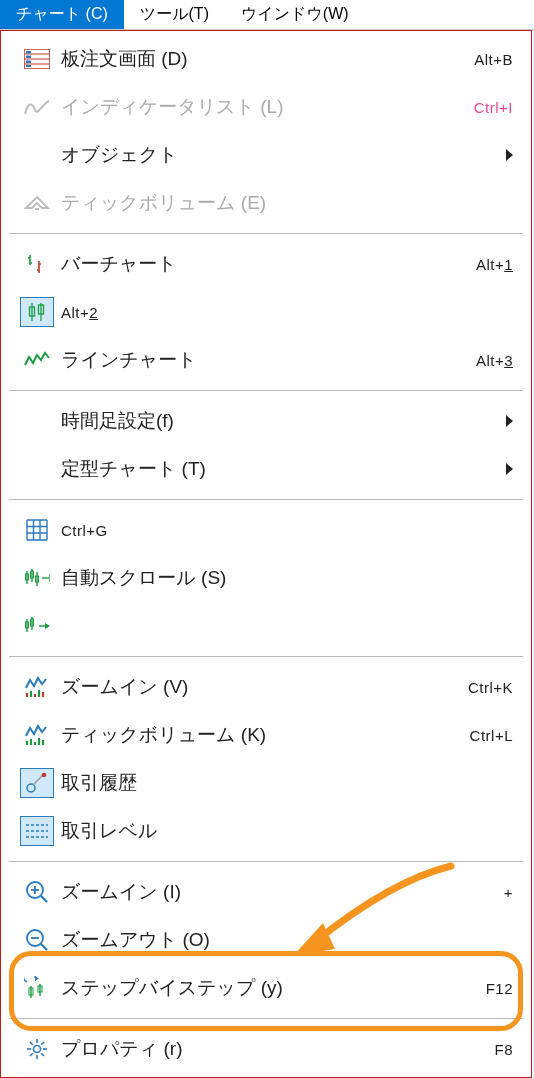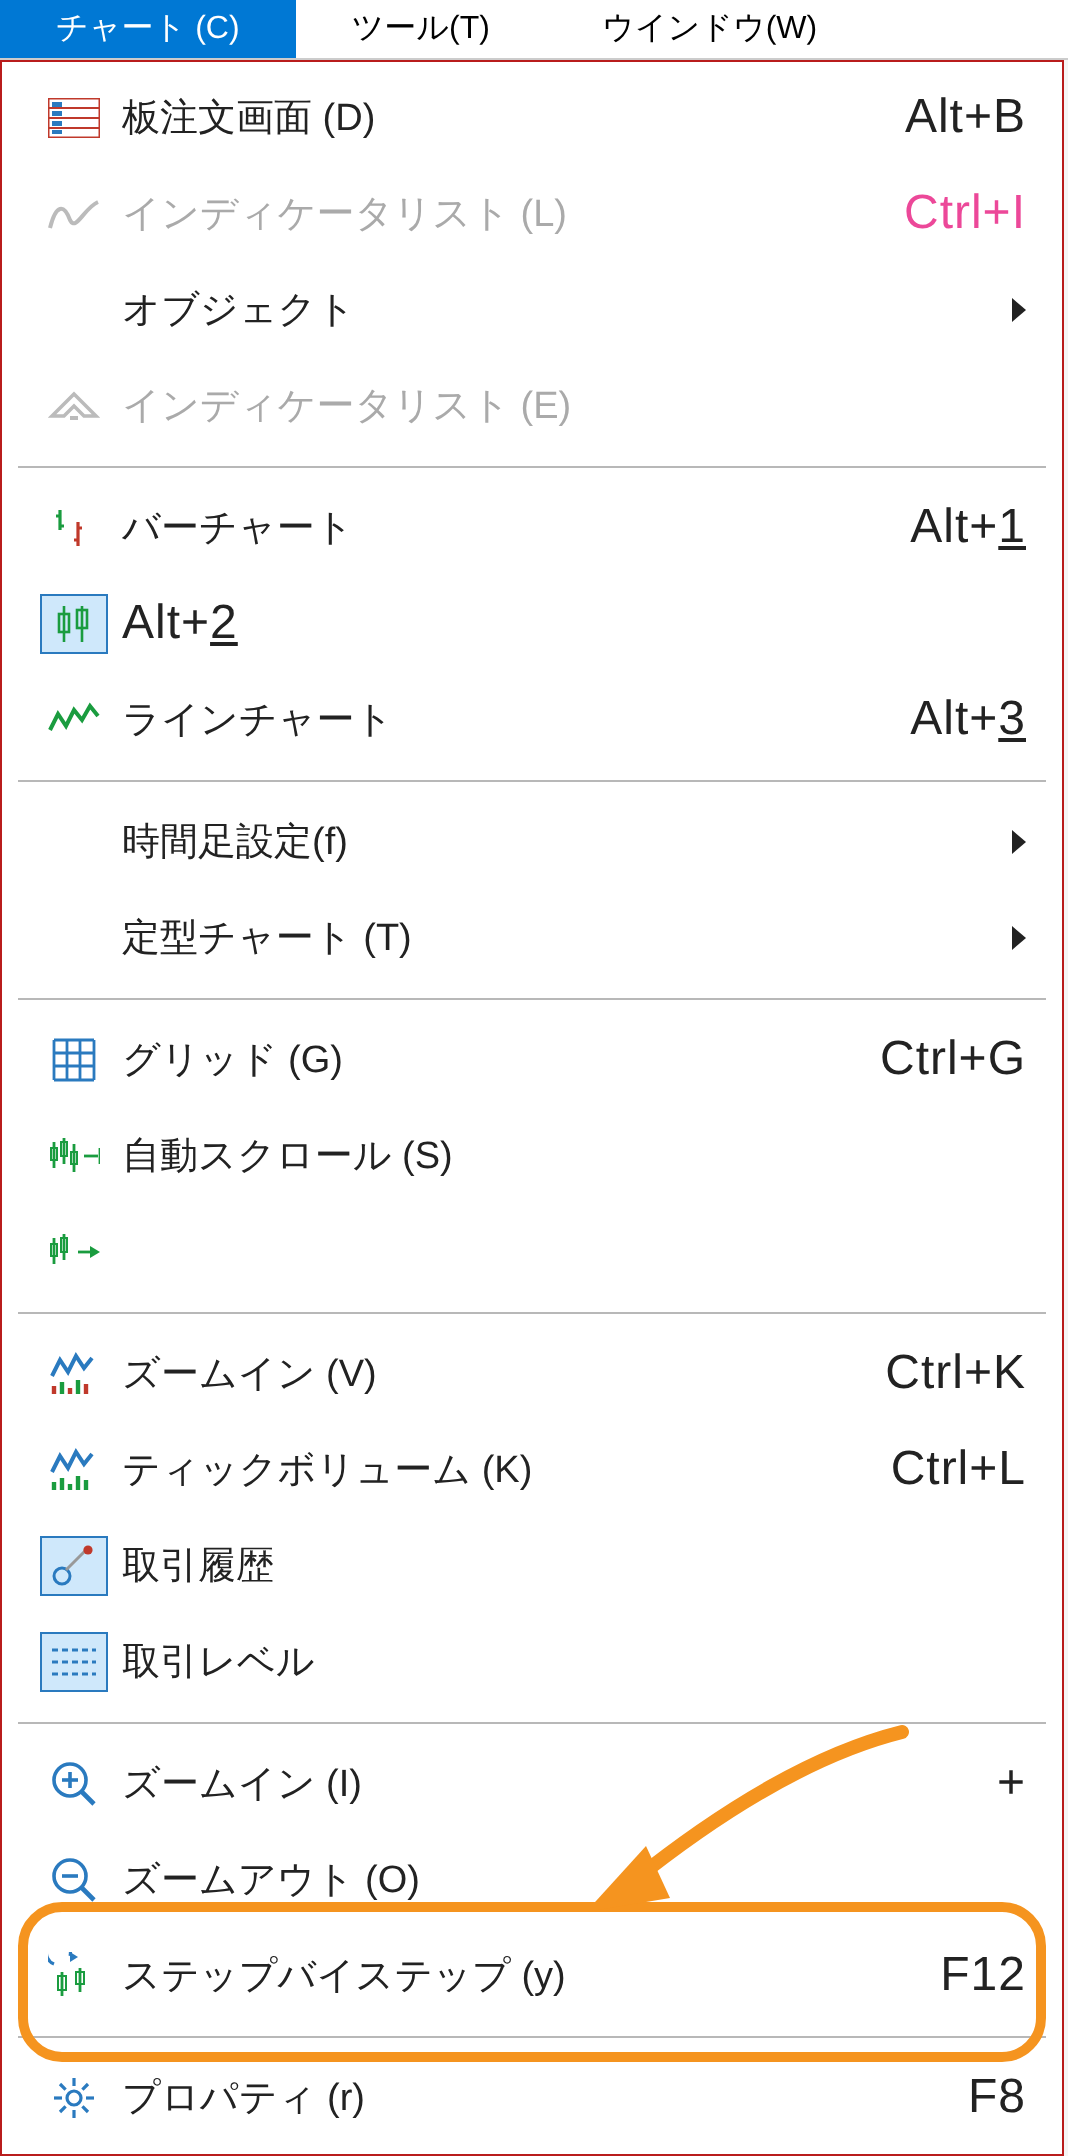--- a/index.html
+++ b/index.html
@@ -15,21 +15,21 @@
     position: relative;
   }
   .menubar {
     display: flex;
     background: #fff;
     border-bottom: 1px solid #ccc;
     height: 30px;
     align-items: stretch;
   }
   .menubar-item {
-    padding: 4px 28px;
+    padding: 4px 16px;
     font-size: 16px;
     display: flex;
     align-items: center;
     cursor: default;
     color: #000;
   }
   .menubar-item.active {
     background: #0078d4;
     color: #fff;
   }
@@ -56,21 +56,21 @@
     justify-content: center;
   }
   .menu-item .label {
     flex: 1;
     font-size: 19px;
     color: #222;
   }
   .menu-item.disabled .label,
   .menu-item.disabled .icon-slot svg { color: #aaa; }
   .menu-item .shortcut {
-    font-size: 24px;
+    font-size: 15px;
     color: #222;
     letter-spacing: 0.5px;
   }
   .menu-item .shortcut .ul { text-decoration: underline; }
   .menu-item .arrow {
     width: 0; height: 0;
     border-top: 6px solid transparent;
     border-bottom: 6px solid transparent;
     border-left: 7px solid #222;
   }
@@ -149,21 +149,21 @@
     <div class="arrow"></div>
   </div>
 
   <div class="menu-item disabled">
     <div class="icon-slot">
       <svg width="26" height="20" viewBox="0 0 26 20">
         <path d="M2 15 L13 4 L24 15 L18 15 L13 10 L8 15 Z" fill="none" stroke="#bbb" stroke-width="1.8"></path>
         <rect x="11" y="15" width="4" height="2" fill="#bbb"></rect>
       </svg>
     </div>
-    <div class="label">インディケータリスト (E)</div>
+    <div class="label">ティックボリューム (E)</div>
   </div>
 
   <div class="separator"></div>
 
   <div class="menu-item">
     <div class="icon-slot">
       <svg width="22" height="22" viewBox="0 0 22 22">
         <path d="M4 2 V12 M2 5 H4 M4 10 H6" stroke="#1a9c3f" stroke-width="1.6"></path>
         <path d="M13 8 V20 M11 17 H13 M13 11 H15" stroke="#c0392b" stroke-width="1.6"></path>
       </svg>
@@ -211,21 +211,20 @@
   </div>
 
   <div class="separator"></div>
 
   <div class="menu-item">
     <div class="icon-slot">
       <svg width="22" height="22" viewBox="0 0 22 22">
         <path d="M1 1 H21 M1 7.5 H21 M1 14 H21 M1 21 H21 M1 1 V21 M7.5 1 V21 M14 1 V21 M21 1 V21" stroke="#2a7abf" stroke-width="1.4"></path>
       </svg>
     </div>
-    <div class="label">グリッド (G)</div>
     <div class="shortcut">Ctrl+G</div>
   </div>
 
   <div class="menu-item">
     <div class="icon-slot">
       <svg width="26" height="20" viewBox="0 0 26 20">
         <line x1="3" y1="3" x2="3" y2="16" stroke="#1a9c3f" stroke-width="1.4"></line>
         <rect x="1.5" y="6" width="3" height="6" fill="none" stroke="#1a9c3f"></rect>
         <line x1="8" y1="1" x2="8" y2="14" stroke="#1a9c3f" stroke-width="1.4"></line>
         <rect x="6.5" y="3" width="3" height="7" fill="none" stroke="#1a9c3f"></rect>

